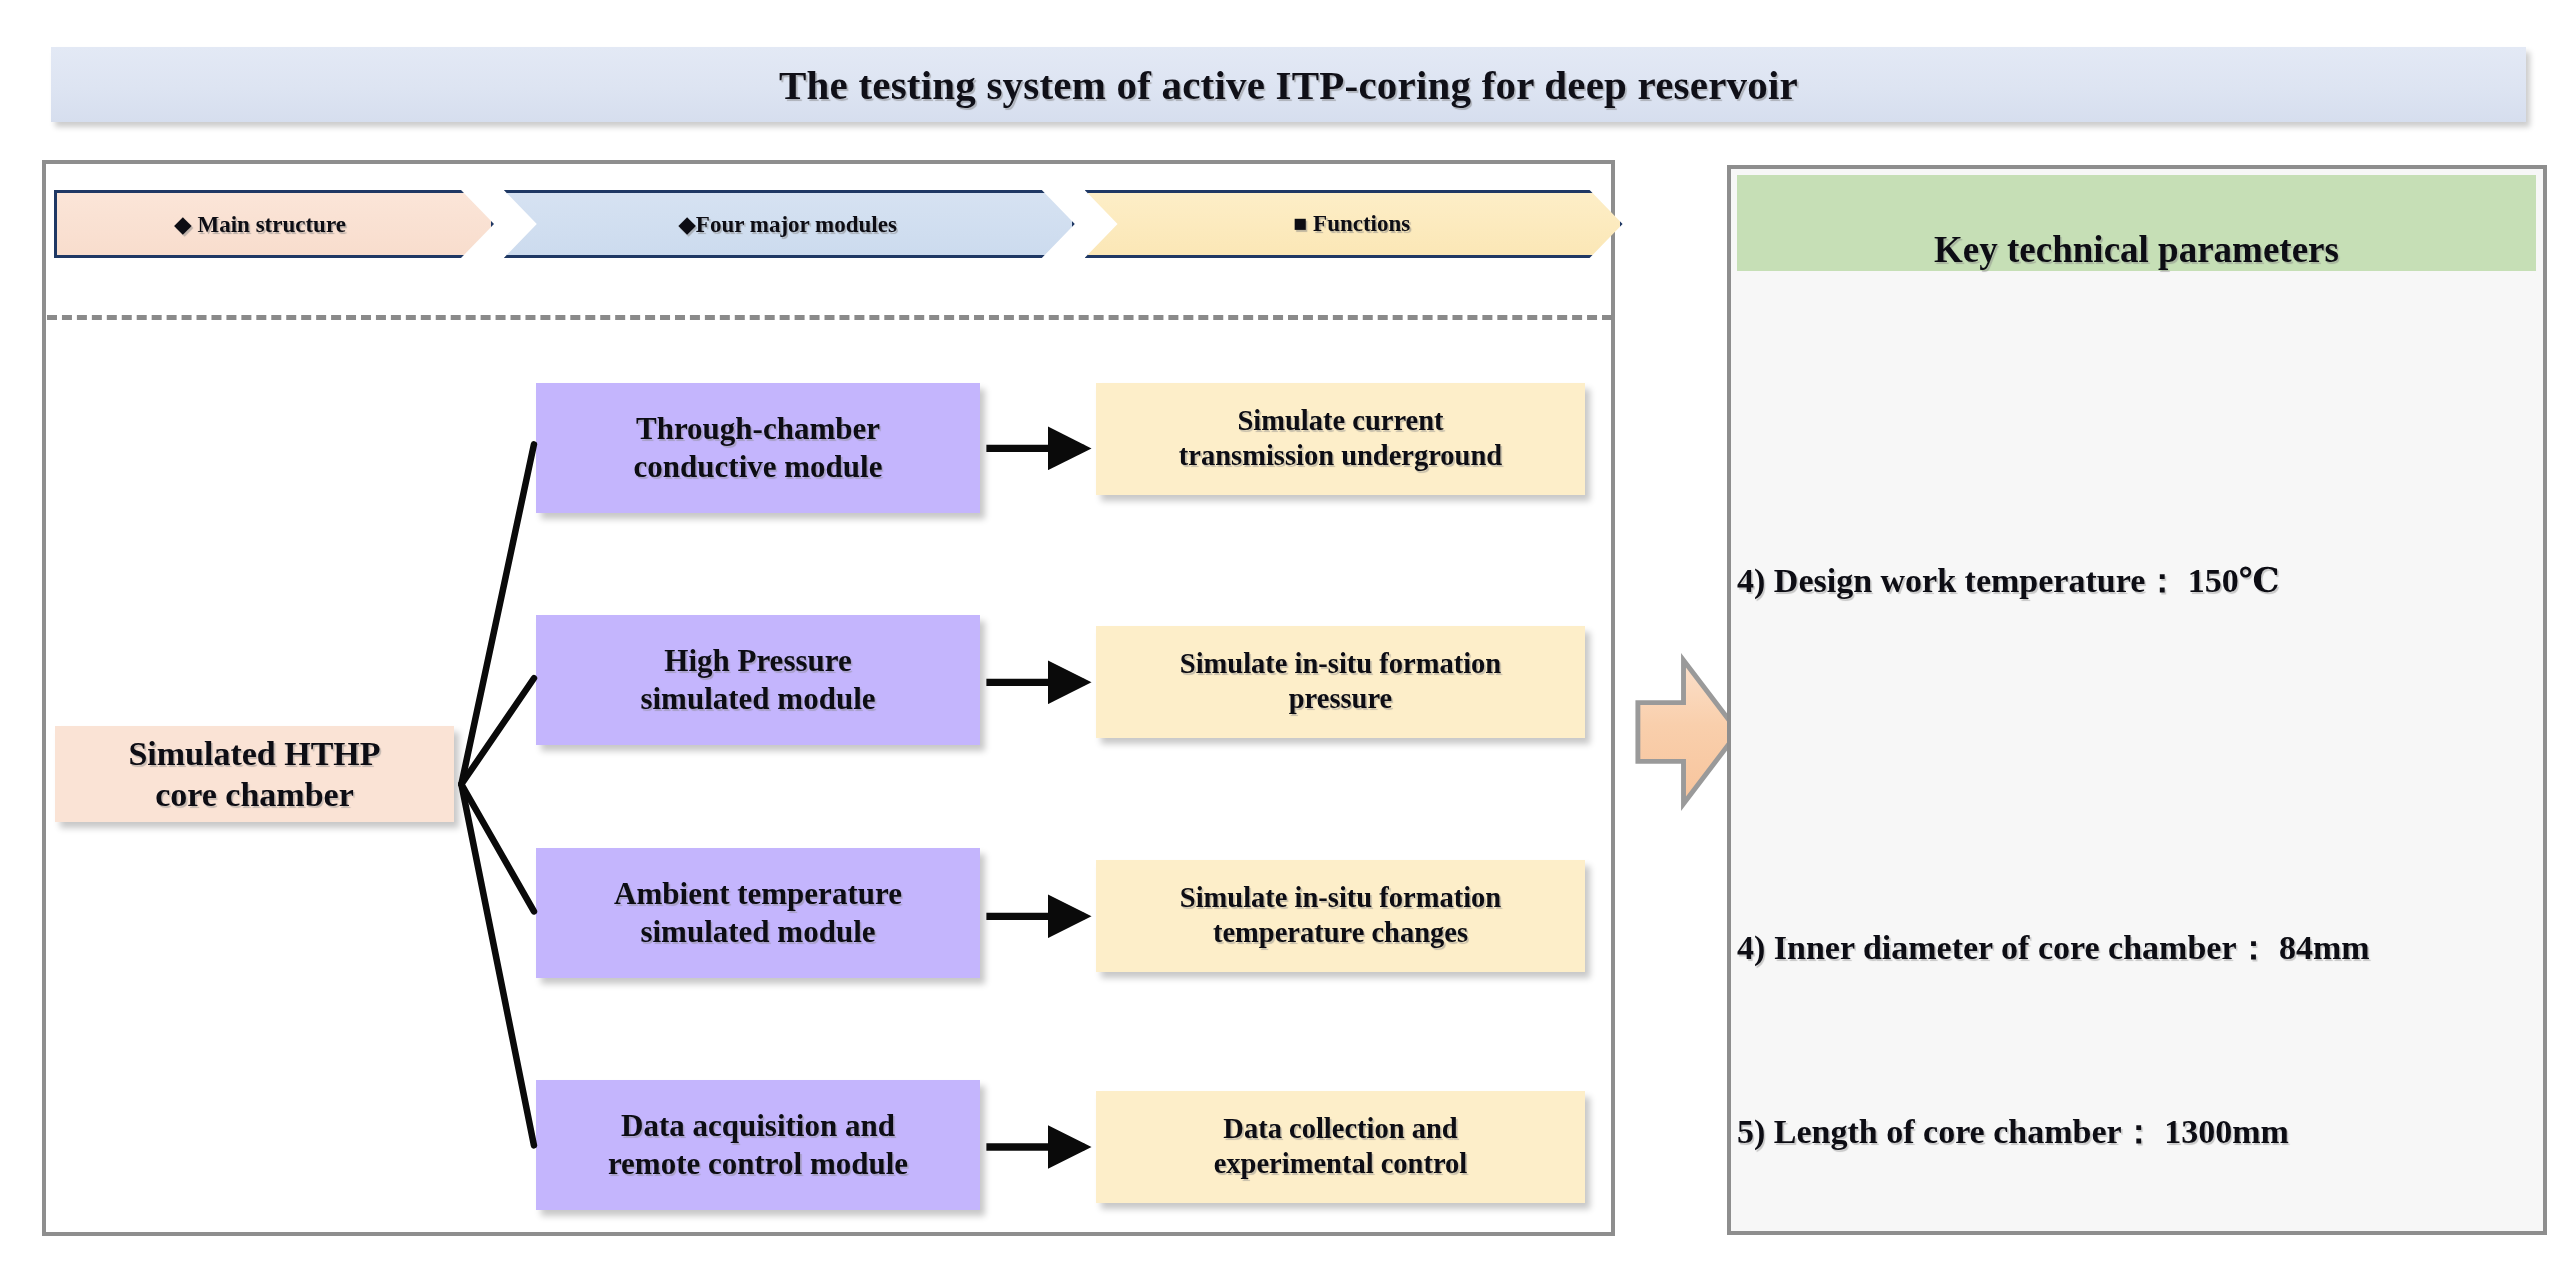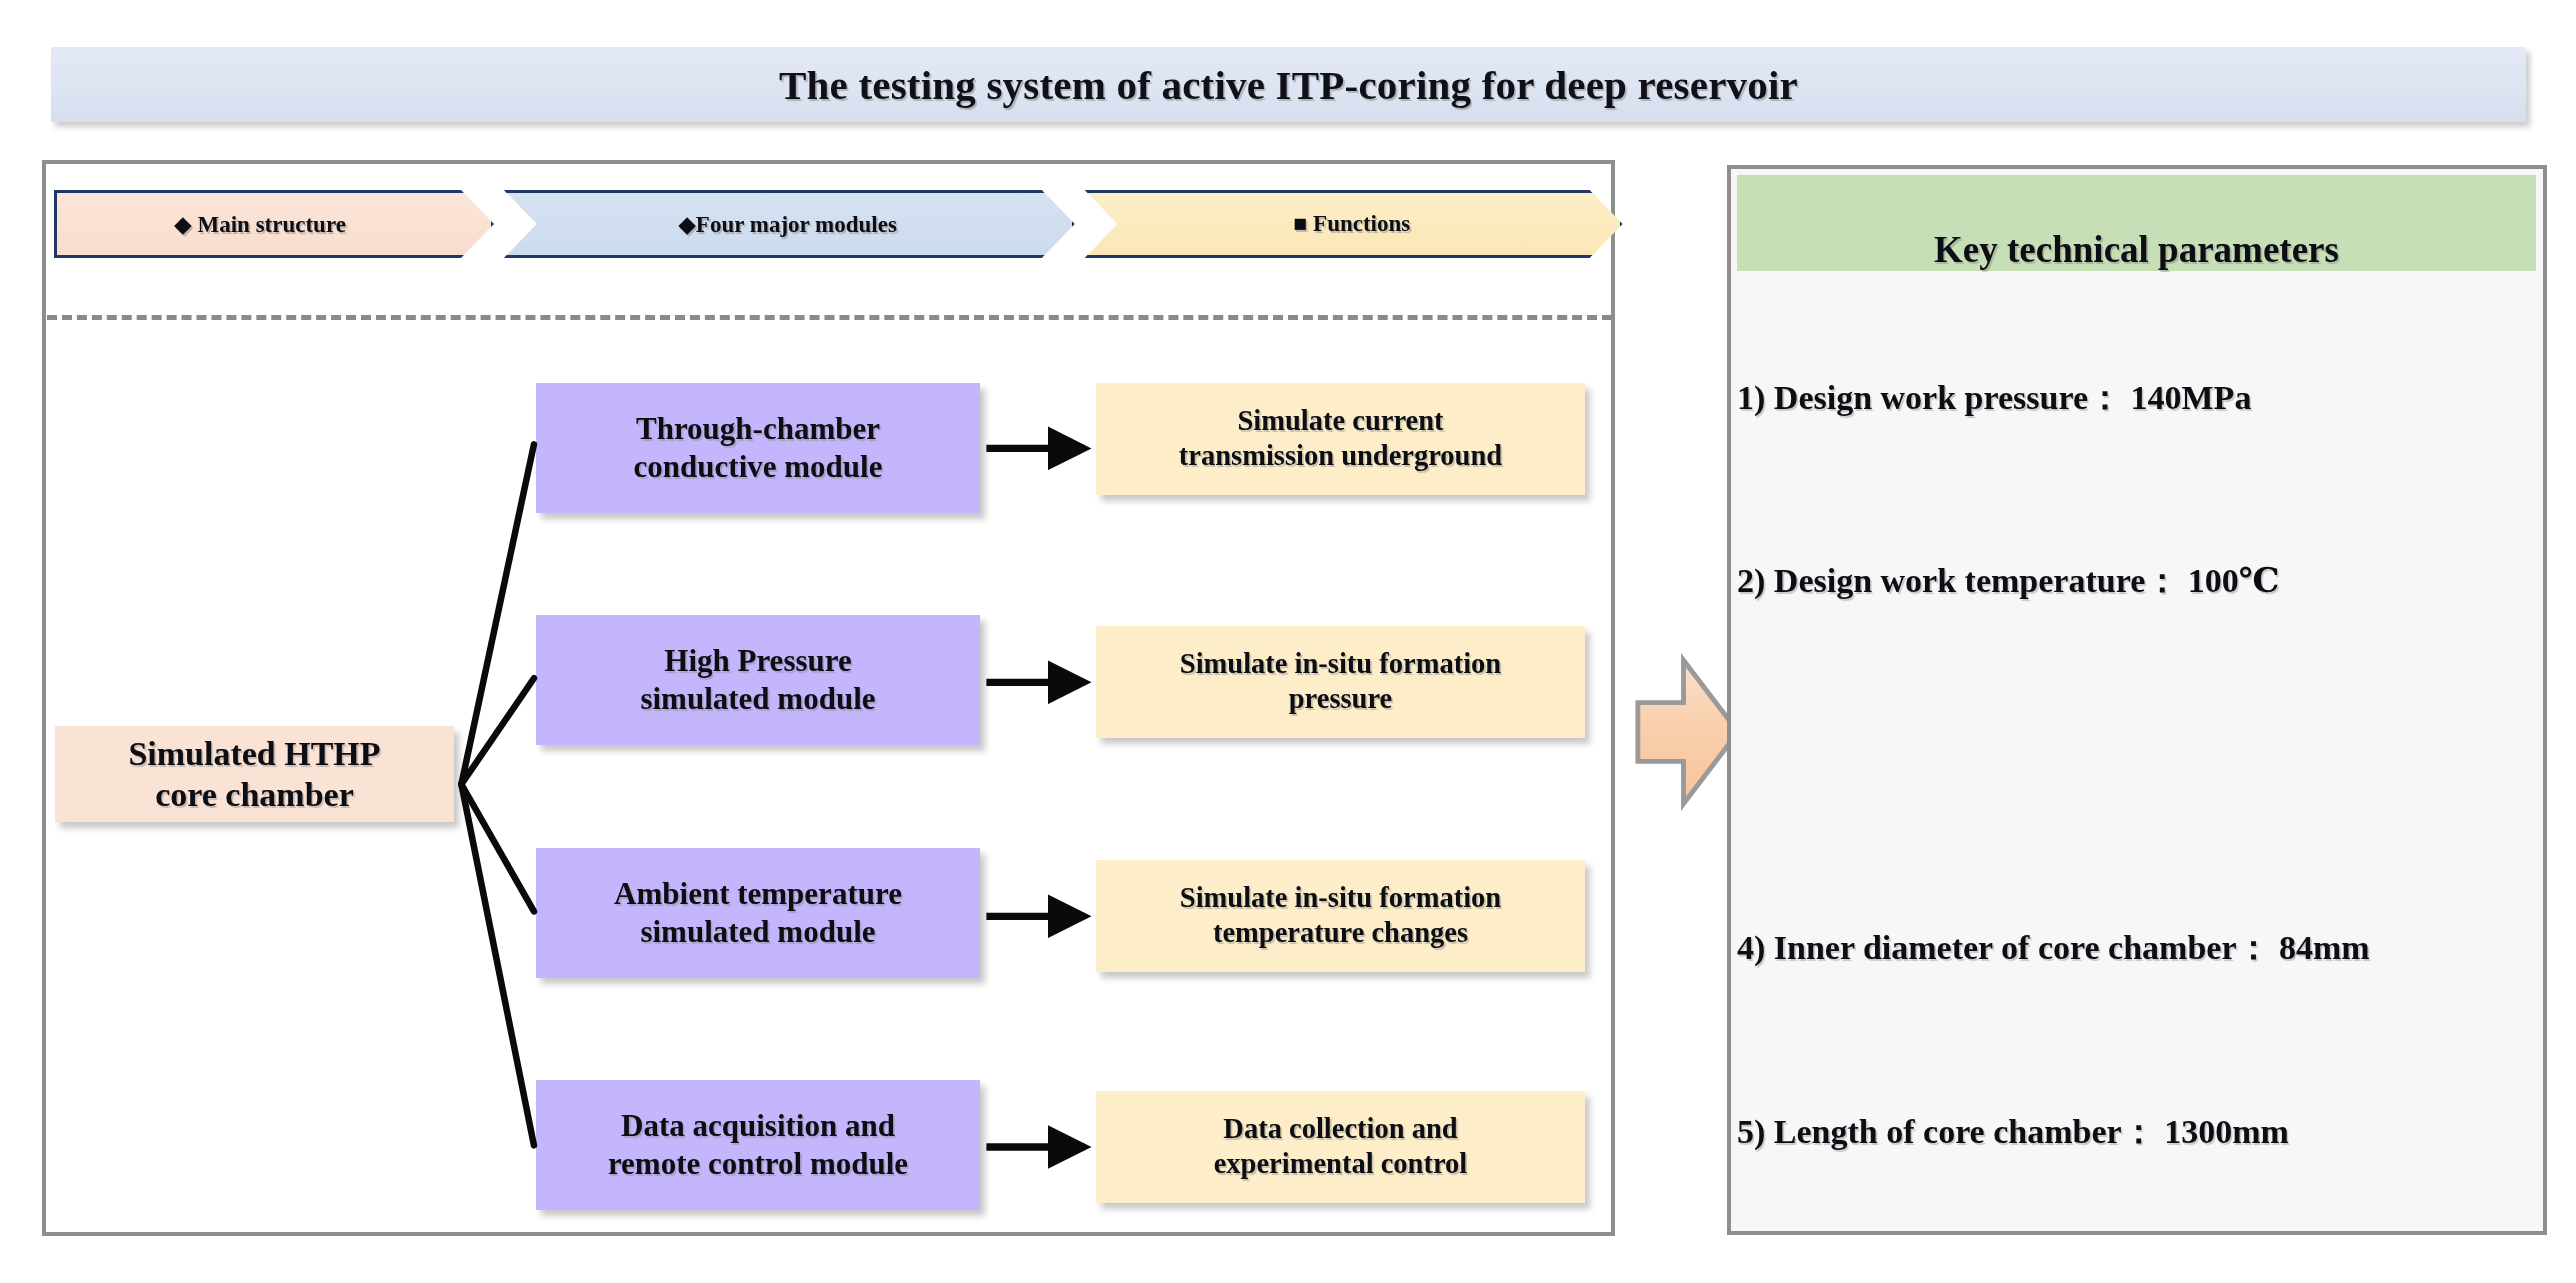--- a/index.html
+++ b/index.html
@@ -316,18 +316,17 @@
   <path d="M6,62 L62,62 L62,10 L129,98 L62,186 L62,134 L6,134 Z" fill="url(#bigArrowGrad)" stroke="#9a9a9a" stroke-width="6" stroke-linejoin="miter"></path>
 </svg>
 
 <div id="right-panel"></div>
 
 <div id="params-header">
   <span>Key technical parameters</span>
 </div>
 
 <div id="params-list">
-  <div class="param-item" id="param-0">1) Design work pressure： 140MPa</div>
-  <div class="param-item" id="param-1">2) Design work temperature： 100℃</div>
+  <div class="param-item" id="param-1">4) Design work temperature： 150℃</div>
   <div class="param-item" id="param-3">4) Inner diameter of core chamber： 84mm</div>
   <div class="param-item" id="param-4">5) Length of core chamber： 1300mm</div>
 </div>
 
 
 </body></html>

